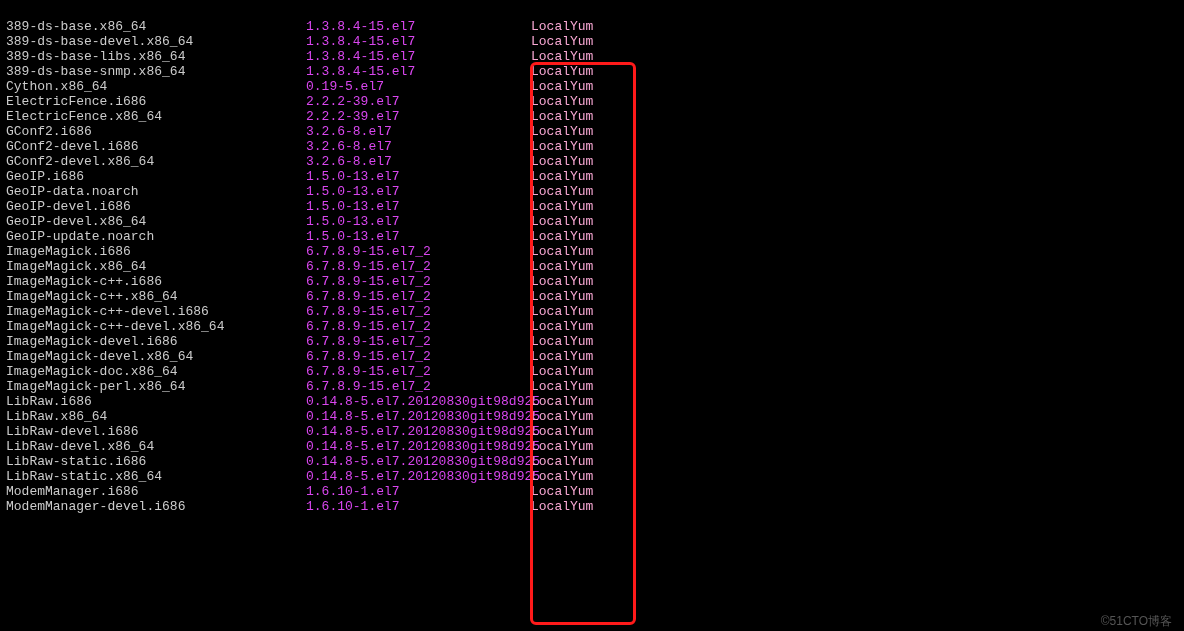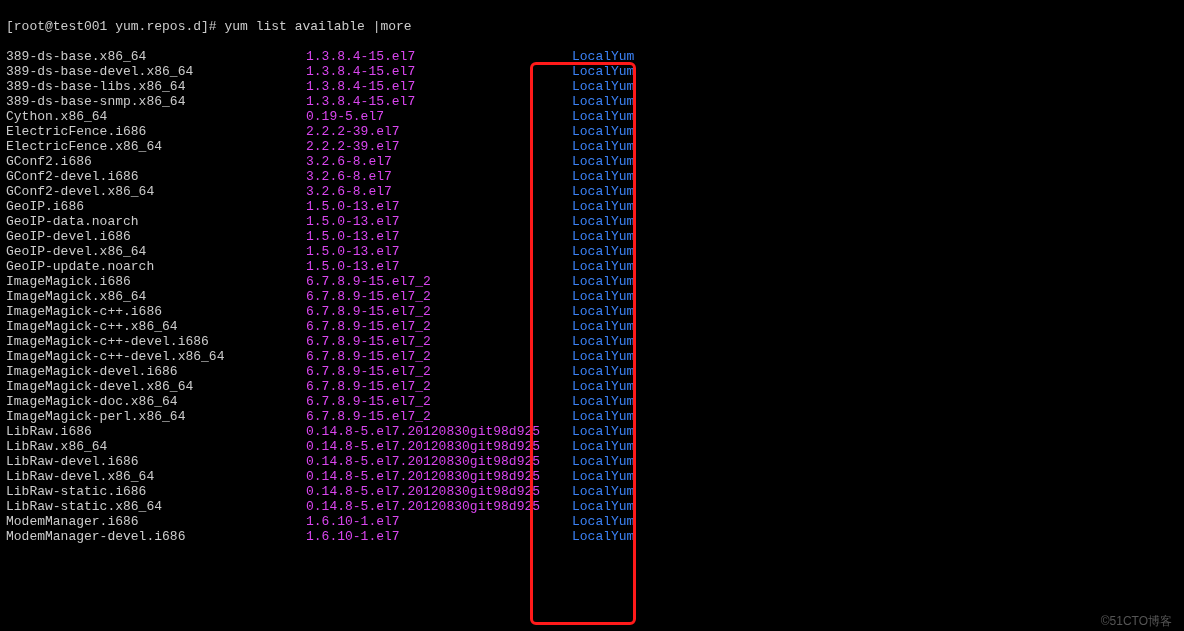--- a/index.html
+++ b/index.html
@@ -19,21 +19,21 @@
     padding: 4px 6px;
     white-space: pre;
   }
   .prompt-user { color: #ccc; }
   .plugin-line { color: #ccc; }
   .loading { color: #3ad0d0; }
   .header-text { color: #ccc; }
   .pkg-row { display: flex; }
   .col-name { width: 300px; color: #ccc; flex-shrink:0; }
   .col-version { width: 225px; color: #d946ef; flex-shrink:0; }
-  .col-repo { width: 80px; color: #3b82f6; flex-shrink:0;margin-left:41px; }
+  .col-repo { width: 80px; color: #f9a8d4; flex-shrink:0; }
   .highlight-box {
     position: absolute;
     border: 3px solid #ff1a1a;
     border-radius: 6px;
     left: 530px;
     top: 62px;
     width: 100px;
     height: 557px;
     pointer-events: none;
   }
@@ -43,18 +43,17 @@
     bottom: 2px;
     color: #555;
     font-size: 12px;
     font-family: sans-serif;
   }
 </style>
 </head>
 <body>
 
 <div class="terminal">
-<div><span class="prompt-user">[root@test001 yum.repos.d]# yum list available |more</span></div>
 <div id="pkg-list"><div class="pkg-row"><span class="col-name">389-ds-base.x86_64</span><span class="col-version">1.3.8.4-15.el7</span><span class="col-repo">LocalYum</span></div><div class="pkg-row"><span class="col-name">389-ds-base-devel.x86_64</span><span class="col-version">1.3.8.4-15.el7</span><span class="col-repo">LocalYum</span></div><div class="pkg-row"><span class="col-name">389-ds-base-libs.x86_64</span><span class="col-version">1.3.8.4-15.el7</span><span class="col-repo">LocalYum</span></div><div class="pkg-row"><span class="col-name">389-ds-base-snmp.x86_64</span><span class="col-version">1.3.8.4-15.el7</span><span class="col-repo">LocalYum</span></div><div class="pkg-row"><span class="col-name">Cython.x86_64</span><span class="col-version">0.19-5.el7</span><span class="col-repo">LocalYum</span></div><div class="pkg-row"><span class="col-name">ElectricFence.i686</span><span class="col-version">2.2.2-39.el7</span><span class="col-repo">LocalYum</span></div><div class="pkg-row"><span class="col-name">ElectricFence.x86_64</span><span class="col-version">2.2.2-39.el7</span><span class="col-repo">LocalYum</span></div><div class="pkg-row"><span class="col-name">GConf2.i686</span><span class="col-version">3.2.6-8.el7</span><span class="col-repo">LocalYum</span></div><div class="pkg-row"><span class="col-name">GConf2-devel.i686</span><span class="col-version">3.2.6-8.el7</span><span class="col-repo">LocalYum</span></div><div class="pkg-row"><span class="col-name">GConf2-devel.x86_64</span><span class="col-version">3.2.6-8.el7</span><span class="col-repo">LocalYum</span></div><div class="pkg-row"><span class="col-name">GeoIP.i686</span><span class="col-version">1.5.0-13.el7</span><span class="col-repo">LocalYum</span></div><div class="pkg-row"><span class="col-name">GeoIP-data.noarch</span><span class="col-version">1.5.0-13.el7</span><span class="col-repo">LocalYum</span></div><div class="pkg-row"><span class="col-name">GeoIP-devel.i686</span><span class="col-version">1.5.0-13.el7</span><span class="col-repo">LocalYum</span></div><div class="pkg-row"><span class="col-name">GeoIP-devel.x86_64</span><span class="col-version">1.5.0-13.el7</span><span class="col-repo">LocalYum</span></div><div class="pkg-row"><span class="col-name">GeoIP-update.noarch</span><span class="col-version">1.5.0-13.el7</span><span class="col-repo">LocalYum</span></div><div class="pkg-row"><span class="col-name">ImageMagick.i686</span><span class="col-version">6.7.8.9-15.el7_2</span><span class="col-repo">LocalYum</span></div><div class="pkg-row"><span class="col-name">ImageMagick.x86_64</span><span class="col-version">6.7.8.9-15.el7_2</span><span class="col-repo">LocalYum</span></div><div class="pkg-row"><span class="col-name">ImageMagick-c++.i686</span><span class="col-version">6.7.8.9-15.el7_2</span><span class="col-repo">LocalYum</span></div><div class="pkg-row"><span class="col-name">ImageMagick-c++.x86_64</span><span class="col-version">6.7.8.9-15.el7_2</span><span class="col-repo">LocalYum</span></div><div class="pkg-row"><span class="col-name">ImageMagick-c++-devel.i686</span><span class="col-version">6.7.8.9-15.el7_2</span><span class="col-repo">LocalYum</span></div><div class="pkg-row"><span class="col-name">ImageMagick-c++-devel.x86_64</span><span class="col-version">6.7.8.9-15.el7_2</span><span class="col-repo">LocalYum</span></div><div class="pkg-row"><span class="col-name">ImageMagick-devel.i686</span><span class="col-version">6.7.8.9-15.el7_2</span><span class="col-repo">LocalYum</span></div><div class="pkg-row"><span class="col-name">ImageMagick-devel.x86_64</span><span class="col-version">6.7.8.9-15.el7_2</span><span class="col-repo">LocalYum</span></div><div class="pkg-row"><span class="col-name">ImageMagick-doc.x86_64</span><span class="col-version">6.7.8.9-15.el7_2</span><span class="col-repo">LocalYum</span></div><div class="pkg-row"><span class="col-name">ImageMagick-perl.x86_64</span><span class="col-version">6.7.8.9-15.el7_2</span><span class="col-repo">LocalYum</span></div><div class="pkg-row"><span class="col-name">LibRaw.i686</span><span class="col-version">0.14.8-5.el7.20120830git98d925</span><span class="col-repo">LocalYum</span></div><div class="pkg-row"><span class="col-name">LibRaw.x86_64</span><span class="col-version">0.14.8-5.el7.20120830git98d925</span><span class="col-repo">LocalYum</span></div><div class="pkg-row"><span class="col-name">LibRaw-devel.i686</span><span class="col-version">0.14.8-5.el7.20120830git98d925</span><span class="col-repo">LocalYum</span></div><div class="pkg-row"><span class="col-name">LibRaw-devel.x86_64</span><span class="col-version">0.14.8-5.el7.20120830git98d925</span><span class="col-repo">LocalYum</span></div><div class="pkg-row"><span class="col-name">LibRaw-static.i686</span><span class="col-version">0.14.8-5.el7.20120830git98d925</span><span class="col-repo">LocalYum</span></div><div class="pkg-row"><span class="col-name">LibRaw-static.x86_64</span><span class="col-version">0.14.8-5.el7.20120830git98d925</span><span class="col-repo">LocalYum</span></div><div class="pkg-row"><span class="col-name">ModemManager.i686</span><span class="col-version">1.6.10-1.el7</span><span class="col-repo">LocalYum</span></div><div class="pkg-row"><span class="col-name">ModemManager-devel.i686</span><span class="col-version">1.6.10-1.el7</span><span class="col-repo">LocalYum</span></div></div>
 </div>
 
 <div class="highlight-box"></div>
 <div class="watermark">©51CTO博客</div>
 
 </body></html>

